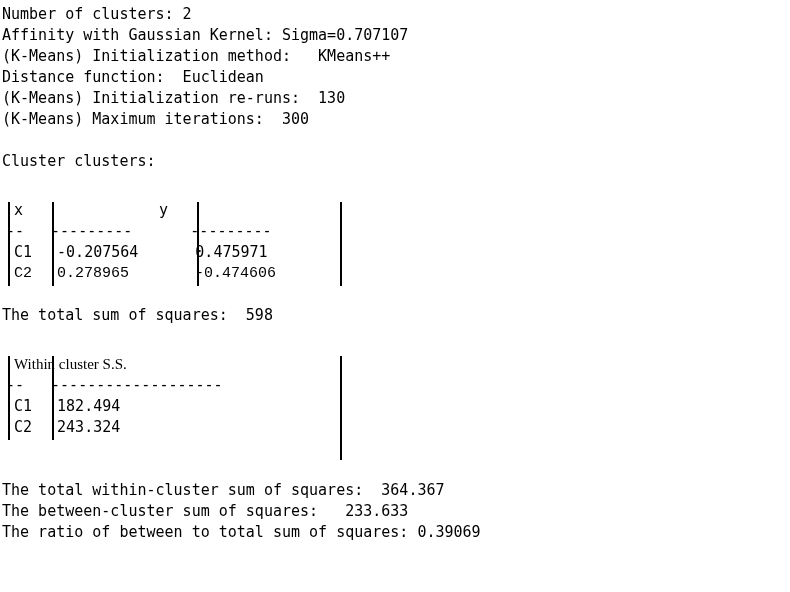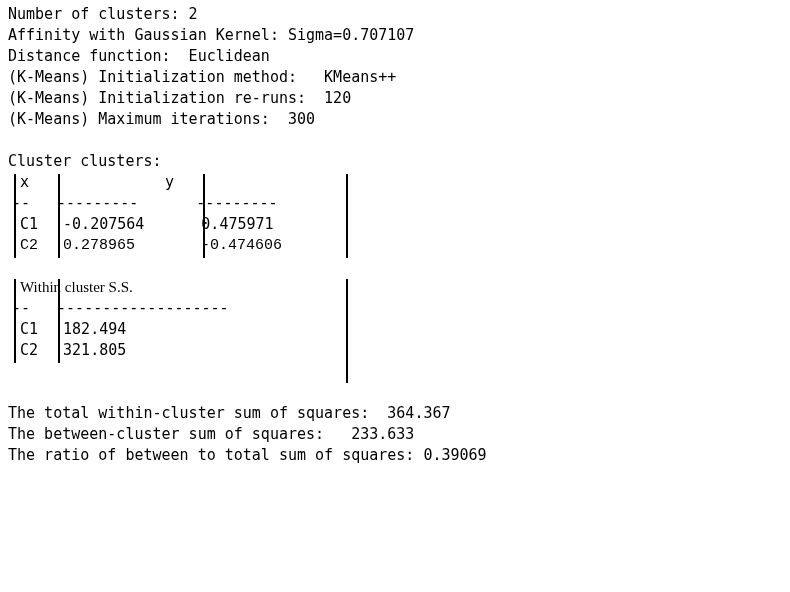--- a/index.html
+++ b/index.html
@@ -10,21 +10,21 @@
   }
   body {
     width: 790px;
     height: 592px;
     overflow: hidden;
     font-family: "DejaVu Sans Mono", "Liberation Mono", monospace;
     color: #000000;
   }
   #report {
     position: absolute;
-    left: 8px;
+    left: 2px;
     top: 4px;
     width: 782px;
   }
   .line {
     font-family: "DejaVu Sans Mono", "Liberation Mono", monospace;
     font-size: 15px;
     line-height: 21px;
     height: 21px;
     white-space: pre;
     letter-spacing: 0px;
@@ -32,20 +32,21 @@
   }
   .blank {
     height: 21px;
     line-height: 21px;
     white-space: pre;
     font-size: 15px;
   }
   
   .tbl {
     position: relative;
+    margin-top: 28px;
   }
   .tbl .line {
     position: relative;
     z-index: 2;
   }
   .vrule {
     position: absolute;
     width: 2px;
     background: #000000;
     z-index: 1;
@@ -55,23 +56,23 @@
   }
 </style>
 </head>
 <body>
 
 <div id="report">
 
   <div>
     <div class="line">Number of clusters: 2</div>
     <div class="line">Affinity with Gaussian Kernel: Sigma=0.707107</div>
+    <div class="line">(K-Means) Initialization method:   KMeans++</div>
     <div class="line">Distance function:  Euclidean</div>
-    <div class="line">(K-Means) Initialization method:   KMeans++</div>
-    <div class="line">(K-Means) Initialization re-runs:  120</div>
+    <div class="line">(K-Means) Initialization re-runs:  130</div>
     <div class="line">(K-Means) Maximum iterations:  300</div>
   </div>
 
   <div class="blank"> </div>
 
   <div>
     <div class="line">Cluster clusters:</div>
 
     <div class="tbl">
 
@@ -86,33 +87,34 @@
 
       <div class="line" style="padding-left:12px;"><span>C1</span><span style="display:inline-block;width:25px;"></span><span>-0.207564</span><span style="display:inline-block;width:57px;"></span><span>0.475971</span></div>
 
       <div class="line" style="padding-left:12px;font-family:Liberation Mono, monospace;"><span>C2</span><span style="display:inline-block;width:25px;"></span><span>0.278965</span><span style="display:inline-block;width:66px;"></span><span>-0.474606</span></div>
     </div>
   </div>
 
   <div class="blank"> </div>
 
   <div>
+    <div class="line">The total sum of squares:  598</div>
 
     <div class="tbl">
       <div class="vrule" style="left:6px;  top:2px; height:84px;"></div>
       <div class="vrule" style="left:50px; top:2px; height:84px;"></div>
       <div class="vrule" style="left:338px;top:2px; height:104px;"></div>
 
       <div class="line" style="padding-left:12px;font-family:Liberation Serif, serif;"><span>Within cluster S.S.</span></div>
 
       <div class="line hdash" style="padding-left:4px;"><span>--</span><span style="display:inline-block;width:27px;"></span><span>-------------------</span></div>
 
       <div class="line" style="padding-left:12px;"><span>C1</span><span style="display:inline-block;width:25px;"></span><span>182.494</span></div>
 
-      <div class="line" style="padding-left:12px;"><span>C2</span><span style="display:inline-block;width:25px;"></span><span>321.805</span></div>
+      <div class="line" style="padding-left:12px;"><span>C2</span><span style="display:inline-block;width:25px;"></span><span>243.324</span></div>
     </div>
   </div>
 
   <div class="blank"> </div>
   <div class="blank"> </div>
 
   <div>
     <div class="line">The total within-cluster sum of squares:  364.367</div>
     <div class="line">The between-cluster sum of squares:   233.633</div>
     <div class="line">The ratio of between to total sum of squares: 0.39069</div>

